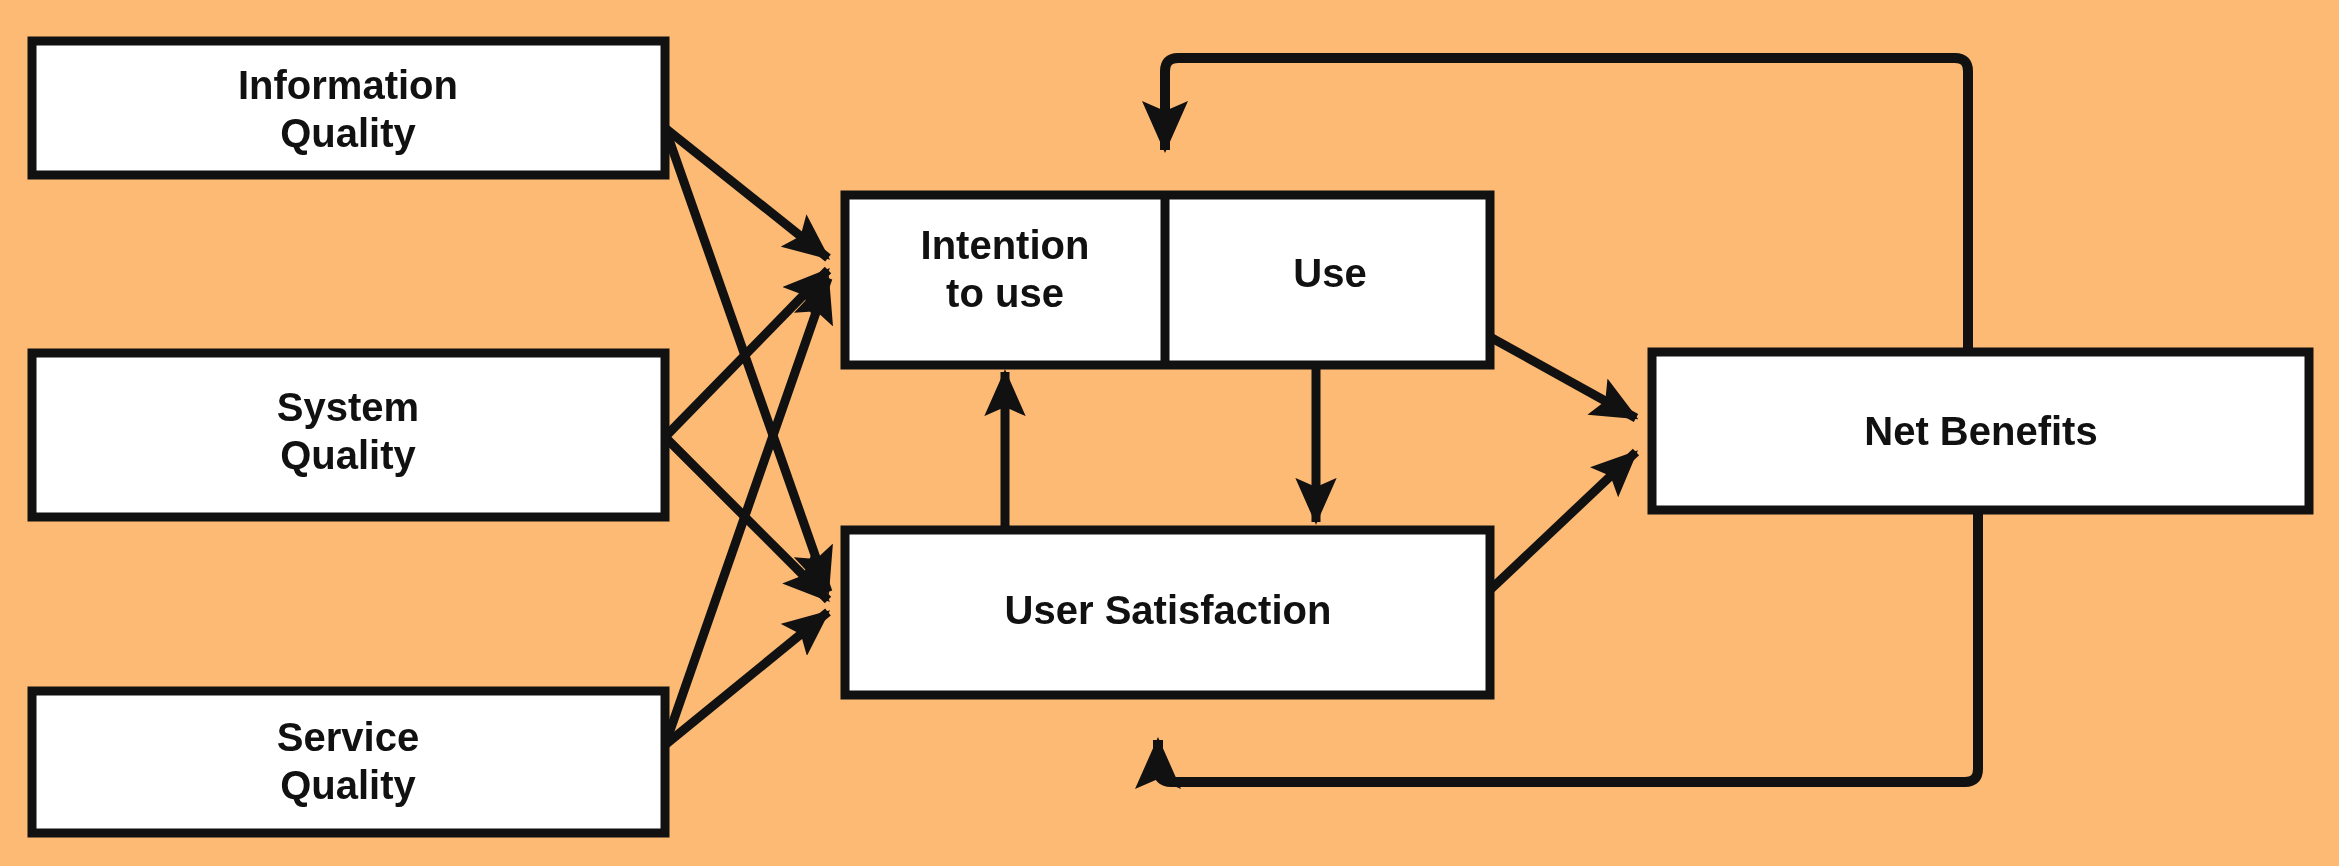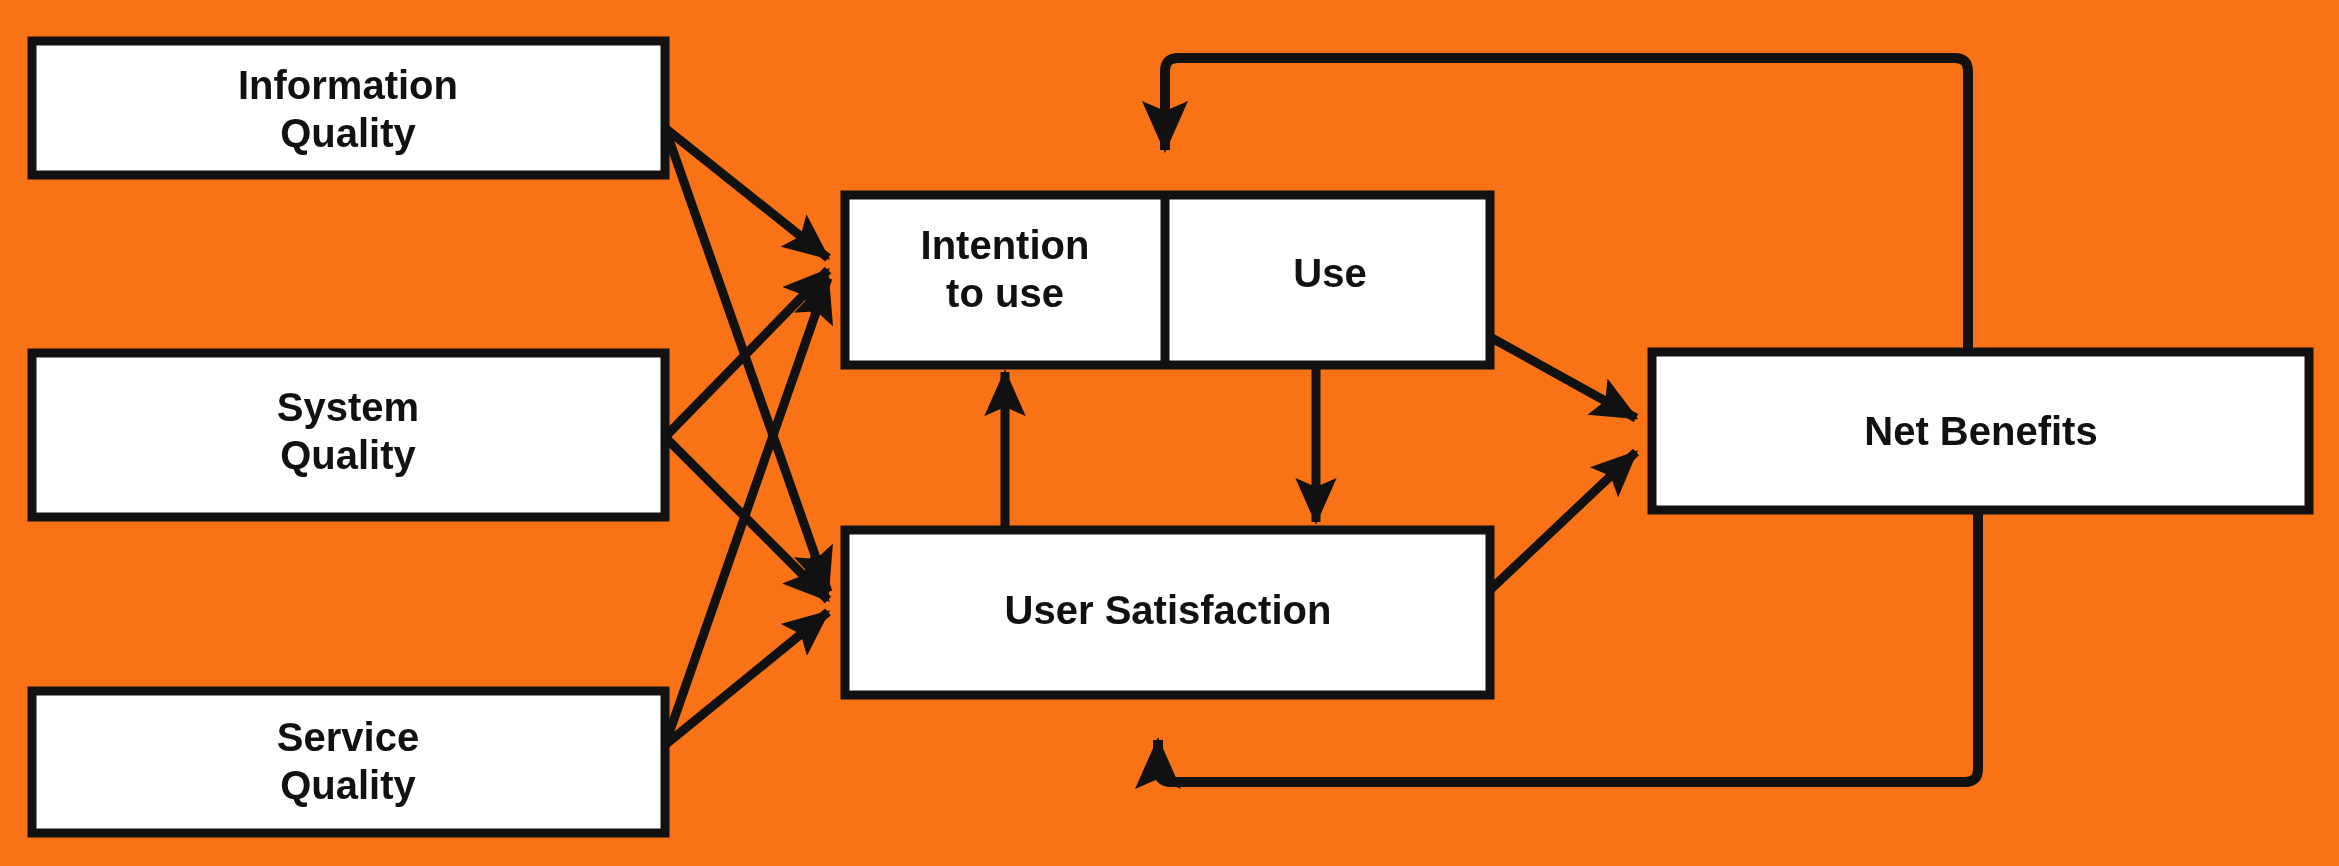--- a/index.html
+++ b/index.html
@@ -4,21 +4,21 @@
 <style>
   html, body {
     margin: 0;
     padding: 0;
     background: #ffffff;
   }
   #diagram-root {
     position: relative;
     width: 2339px;
     height: 866px;
-    background: #f97316;
+    background: #fdba74;
     font-family: "Liberation Sans", sans-serif;
   }
   svg#model-svg {
     display: block;
     width: 2339px;
     height: 866px;
   }
   .node-box {
     fill: #ffffff;
     stroke: #111111;

